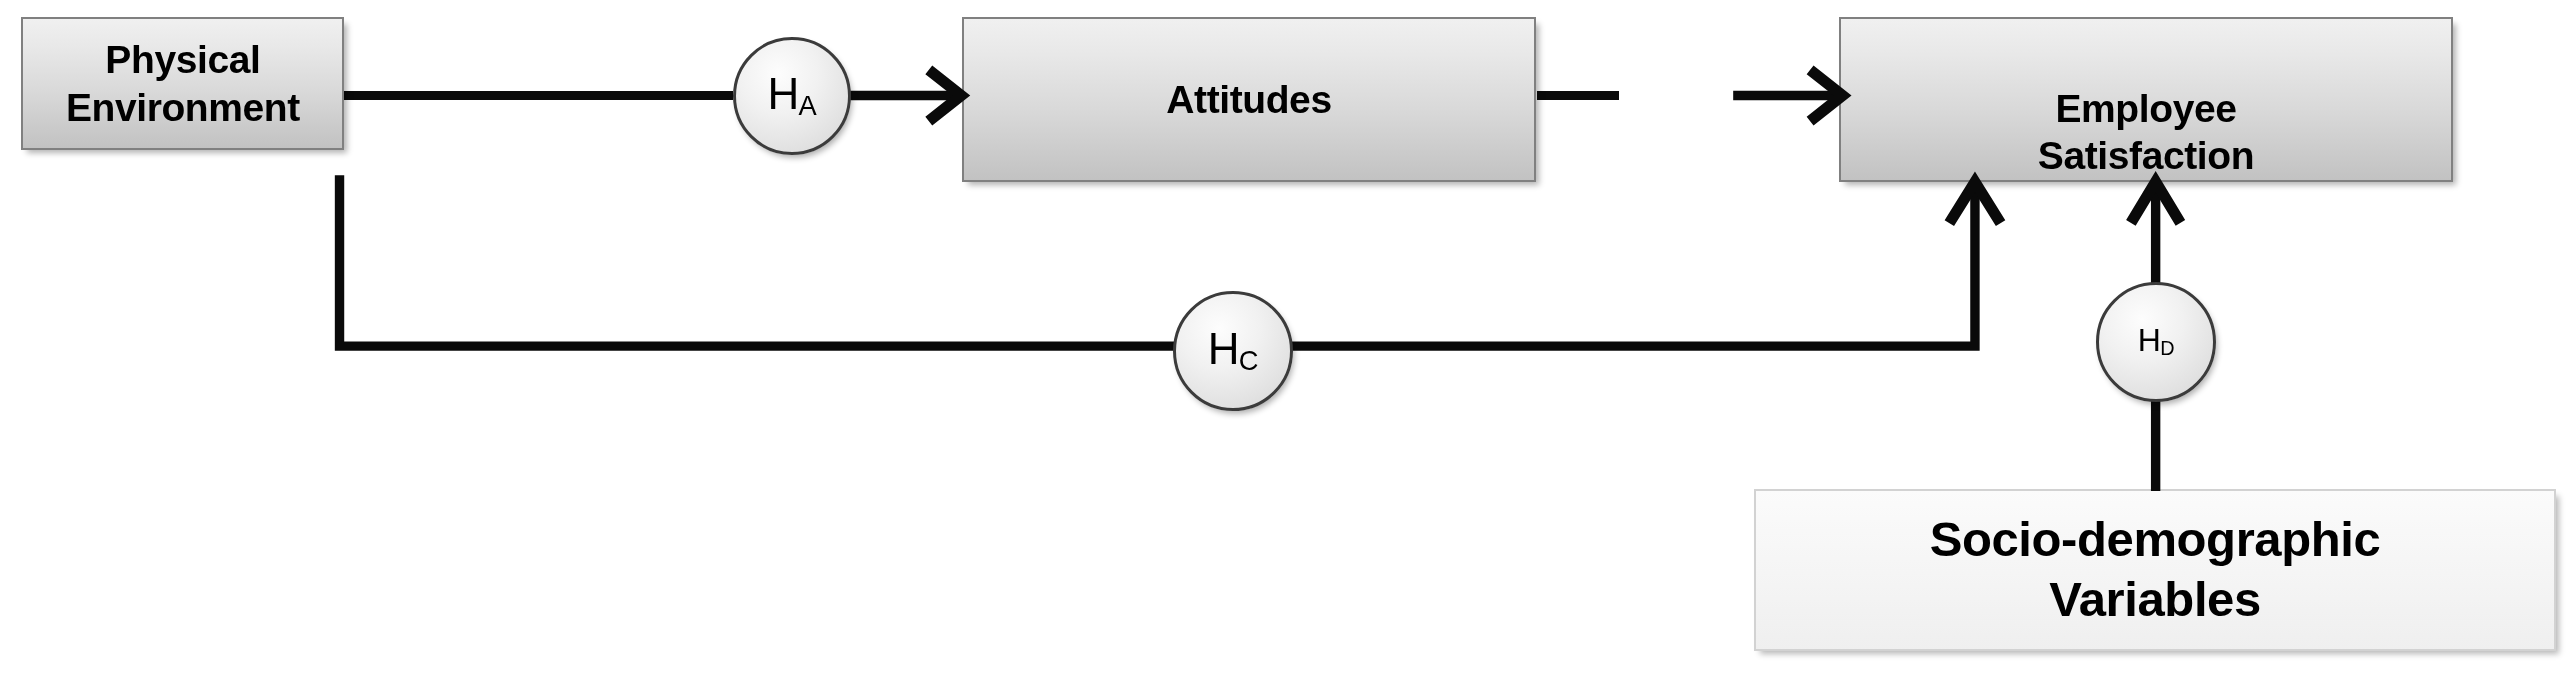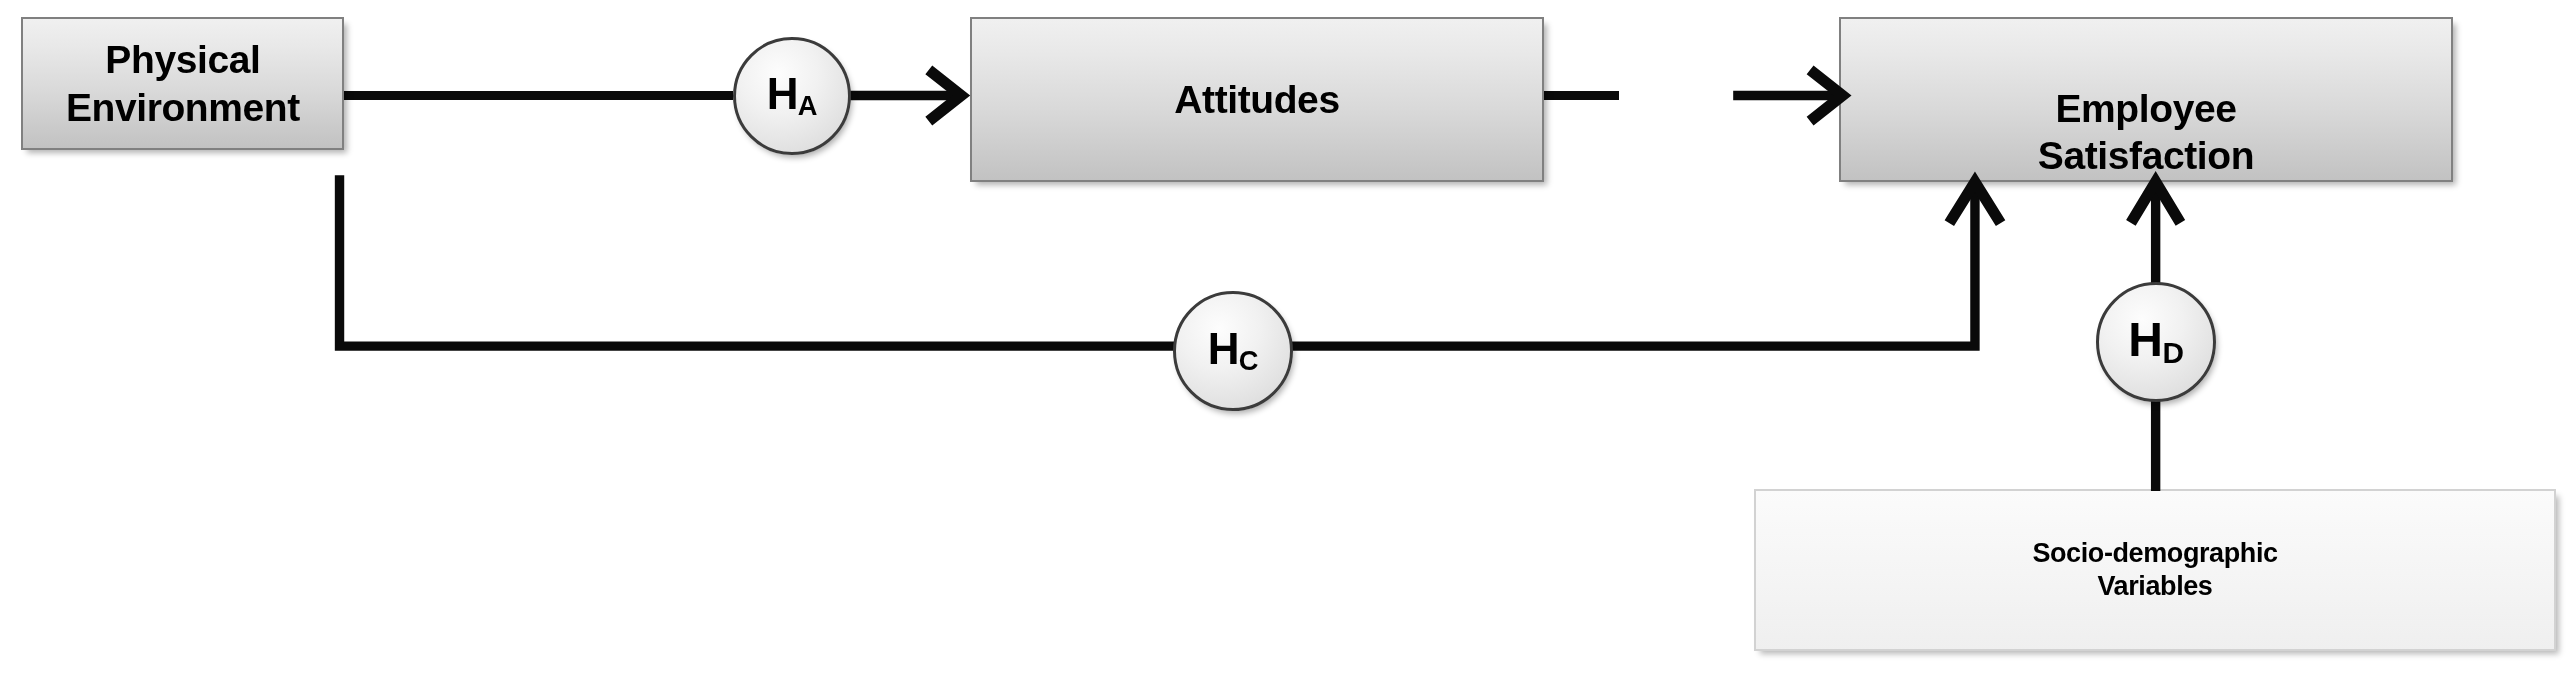--- a/index.html
+++ b/index.html
@@ -55,21 +55,21 @@
     border-radius: 50%;
     background: radial-gradient(circle at 38% 30%, #fdfdfd 0%, #f1f1f1 38%, #e2e2e2 72%, #d4d4d4 100%);
     border: 3.4px solid #3b3b3b;
     display: flex;
     align-items: center;
     justify-content: center;
     box-shadow: 2.6px 4.3px 6px -1.7px rgba(0,0,0,0.33);
     z-index: 6;
   }
   .hyp-text {
-    font-weight: bold;
+    font-weight: normal;
     color: #000000;
     letter-spacing: -0.9px;
     line-height: 1;
     white-space: nowrap;
     transform: translateY(-1.7px);
   }
   .hyp-text sub {
     font-size: 0.62em;
     vertical-align: baseline;
     position: relative;
@@ -122,41 +122,41 @@
 
   <svg class="arrow-svg" style="left:2130px; top:175px; width:53px; height:316px;" viewBox="0 0 62 370">
     <path d="M 30 370 L 30 18" stroke-width="11"></path>
     <path d="M 1 56 L 30 8 L 59 56" stroke-width="13"></path>
   </svg>
 
   <div class="node-box gray" style="left:21.4px; top:17px; width:323px; height:133px; font-size:39px;">
     <span class="node-label">Physical Environment</span>
   </div>
 
-  <div class="node-box gray" style="left:962px; top:17px; width:574px; height:165px; font-size:39px;margin-left:8px;">
+  <div class="node-box gray" style="left:962px; top:17px; width:574px; height:165px; font-size:39px;">
     <span class="node-label">Attitudes</span>
   </div>
 
   <div class="node-box gray" style="left:1839px; top:17px; width:614px; height:165px; font-size:39px;align-items:flex-end;">
     <span class="node-label">Employee
 Satisfaction</span>
   </div>
 
-  <div class="node-box light" style="left:1754px; top:489px; width:802px; height:162px; font-size:27px;">
+  <div class="node-box light" style="left:1754px; top:489px; width:802px; height:162px; font-size:49px;">
     <span class="node-label">Socio-demographic
 Variables</span>
   </div>
 
   <div class="hyp-circle" style="left:733px; top:37px; width:118px; height:118px;">
     <span class="hyp-text" style="font-size:44px;"><span>H</span><sub>A</sub></span>
   </div>
 
 
   <div class="hyp-circle" style="left:1173px; top:291px; width:120px; height:120px;">
     <span class="hyp-text" style="font-size:44px;"><span>H</span><sub>C</sub></span>
   </div>
 
   <div class="hyp-circle" style="left:2096px; top:282px; width:120px; height:120px;">
-    <span class="hyp-text" style="font-size:48px;"><span>H</span><sub>D</sub></span>
+    <span class="hyp-text" style="font-size:32px;"><span>H</span><sub>D</sub></span>
   </div>
 
 </div>
 
 
 </body></html>

